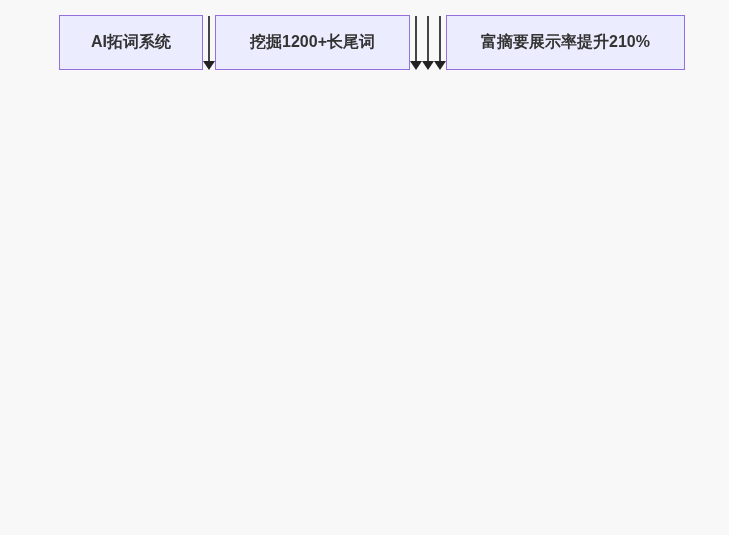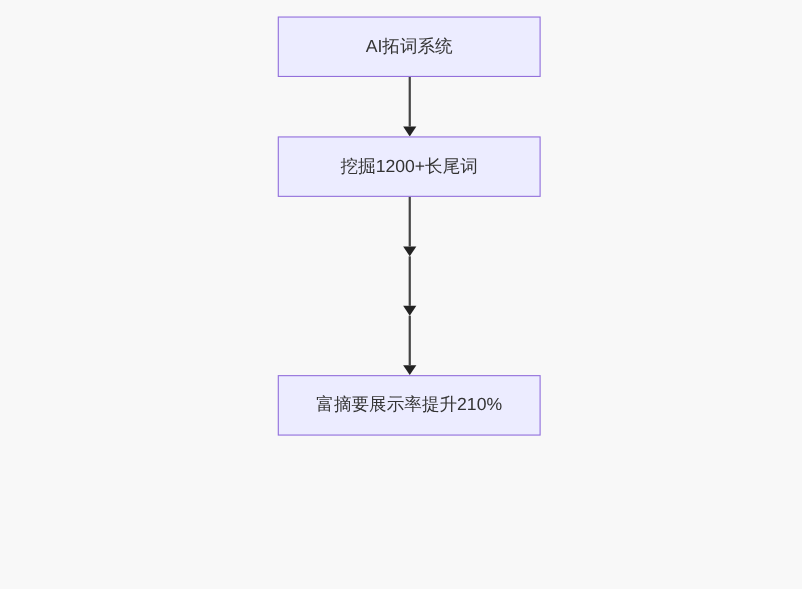--- a/index.html
+++ b/index.html
@@ -13,21 +13,23 @@
     background: var(--background, #f8f8f8);
     font-family: "Liberation Sans", "DejaVu Sans", sans-serif;
     position: relative;
   }
   .flowchart {
     position: absolute;
     top: 15px;
     left: 372px;
     transform: translateX(-50%);
     display: flex;
-    flex-direction: column;
+    flex-direction: row;
+    align-items: center;
+    font-weight: bold;
   }
   .node {
     box-sizing: border-box;
     height: 55px;
     display: flex;
     align-items: center;
     justify-content: center;
     padding: 0 30px;
     background: var(--node-fill, #ECECFF);
     border: 1px solid var(--node-border, #9370DB);

